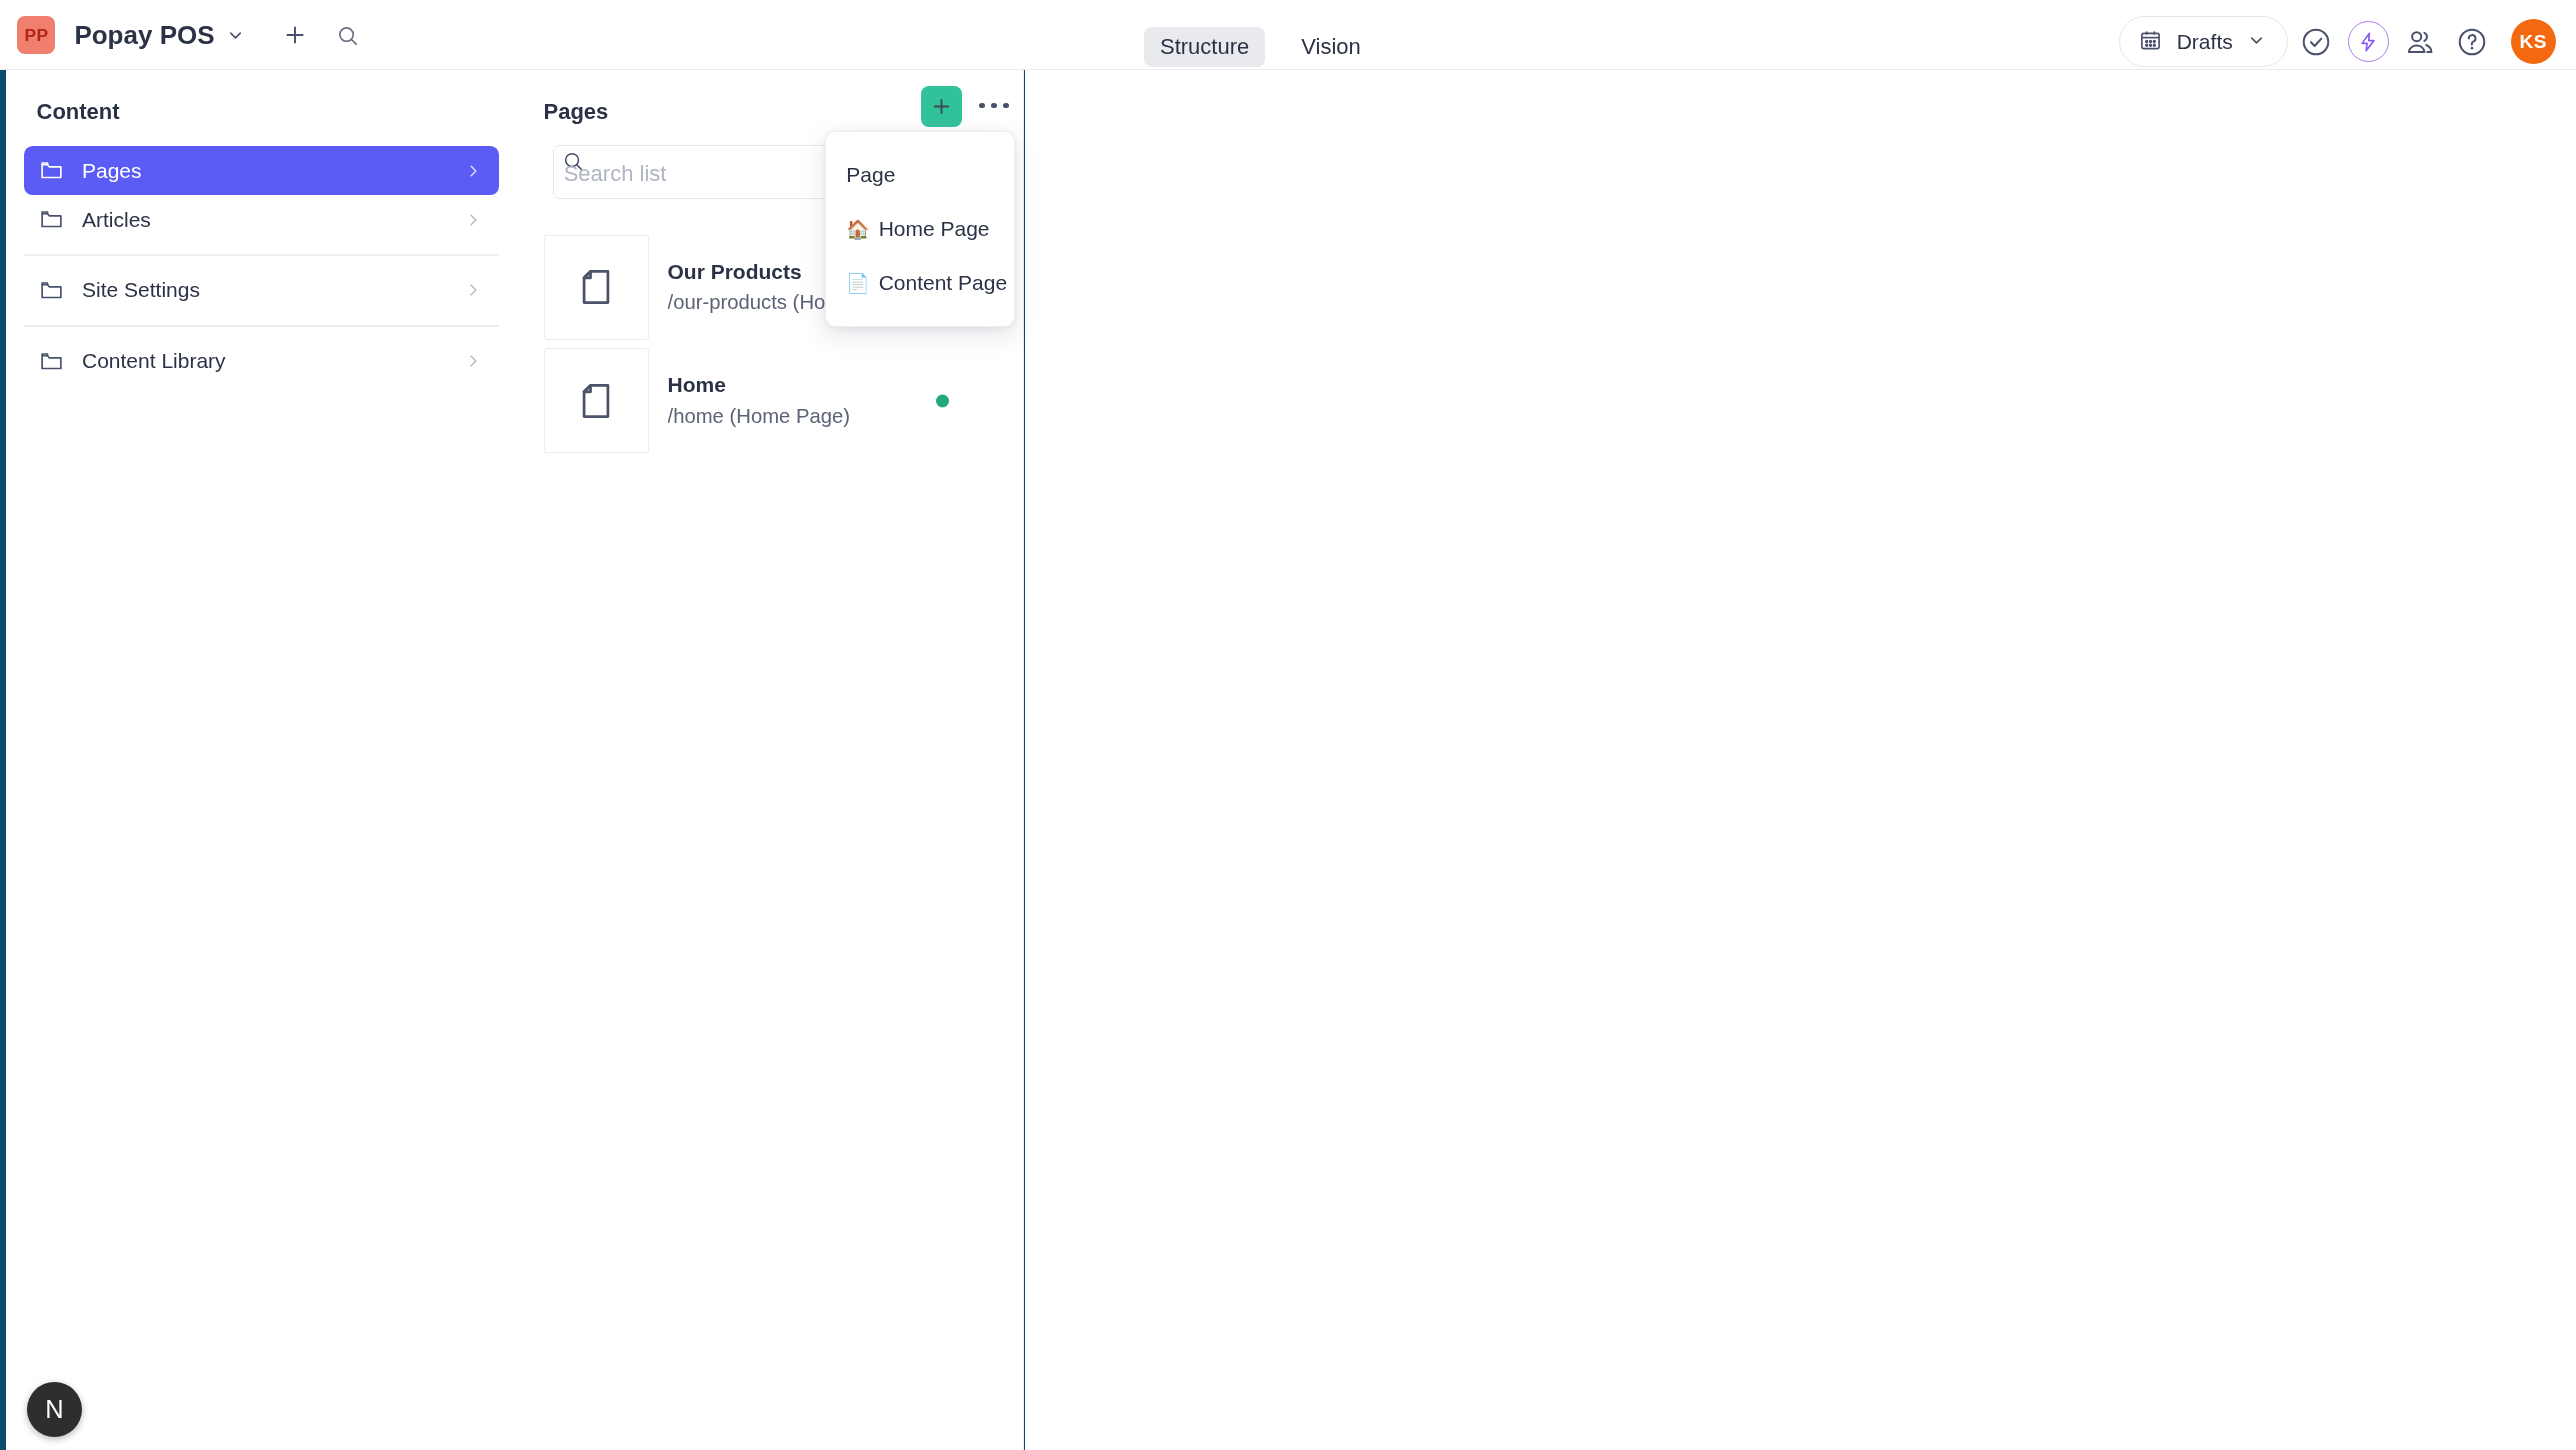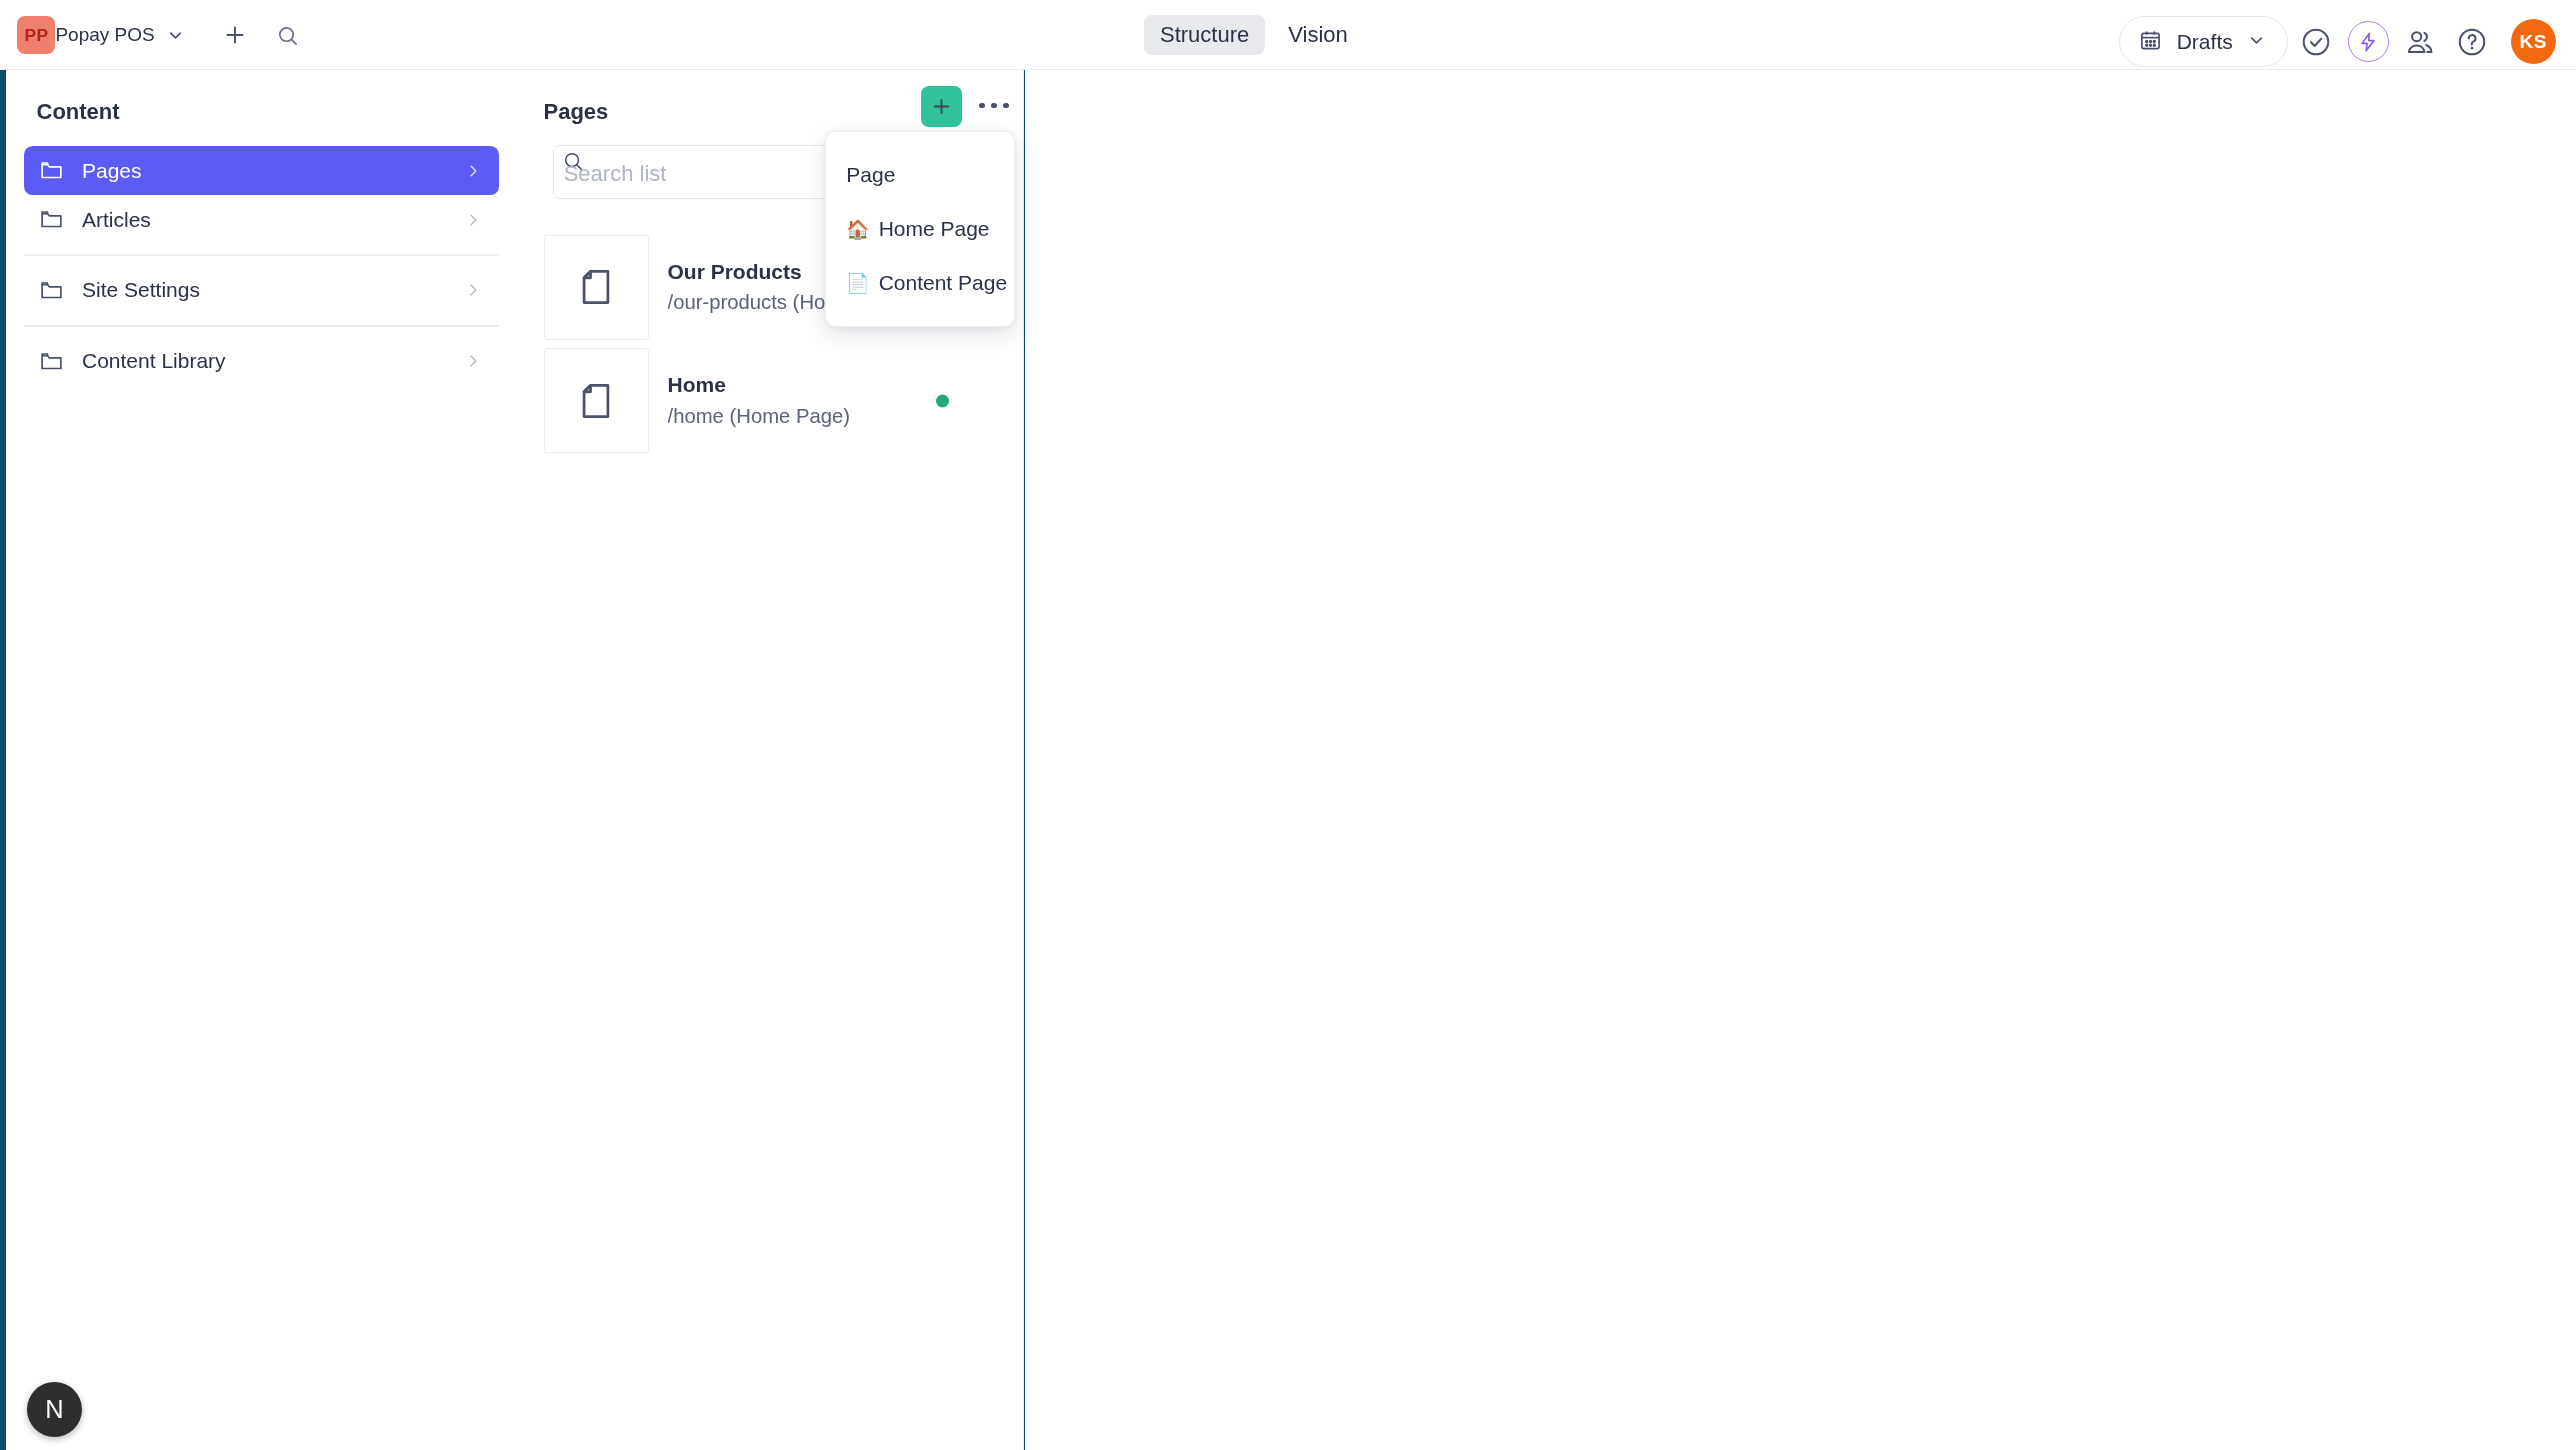--- a/index.html
+++ b/index.html
@@ -17,26 +17,26 @@
     position: absolute; top: 0; left: 0; width: 2576px; height: 70px;
     border-bottom: 1.5px solid #e9ebf0;
     background: #fff;
   }
   .tb-left { position:absolute; left: 17.4px; top: 0; height: 70px; display: flex; align-items: center; gap: 0; }
   .logo-badge {
     width: 38px; height: 38px; border-radius: 8px; background: #f0806d;
     display: flex; align-items: center; justify-content: center;
     font-size: 17.4px; font-weight: 700; color: #b3251a; letter-spacing: 0.4px;
   }
-  .proj-name { font-size: 19px; font-weight: 400; color: #2b3245; }
+  .proj-name { margin-left: 19px; font-size: 26px; font-weight: 700; color: #2b3245; }
   .proj-chev { margin-left: 11.6px; display:flex; align-items:center; }
   .plus-top { margin-left: 32px; display:flex; align-items:center; justify-content:center; width: 36px; height: 36px; }
   .search-top { margin-left: 16px; display:flex; align-items:center; justify-content:center; width: 36px; height: 36px; }
 
-  .tb-center { position: absolute; left: 1144px; top: 0; height: 70px; display: flex; align-items: center; gap: 7px; }
+  .tb-center { position: absolute; left: 1144px; top: 12px; height: 70px; display: flex; align-items: center; gap: 20px; }
   .seg {
     font-size: 22px; padding: 7.3px 16px; border-radius: 8px; color: #2b3245;
   }
   .seg.active { background: #e9eaee; }
 
   .tb-right { position: absolute; right: 20.3px; top: 0; height: 83px; display: flex; align-items: center; gap: 0; }
   .drafts-pill {
     display: flex; align-items: center; gap: 14.5px;
     height: 51px; padding: 0 20.3px 0 19px;
     border: 1.5px solid #e4e6eb; border-radius: 29px; background: #fff;

